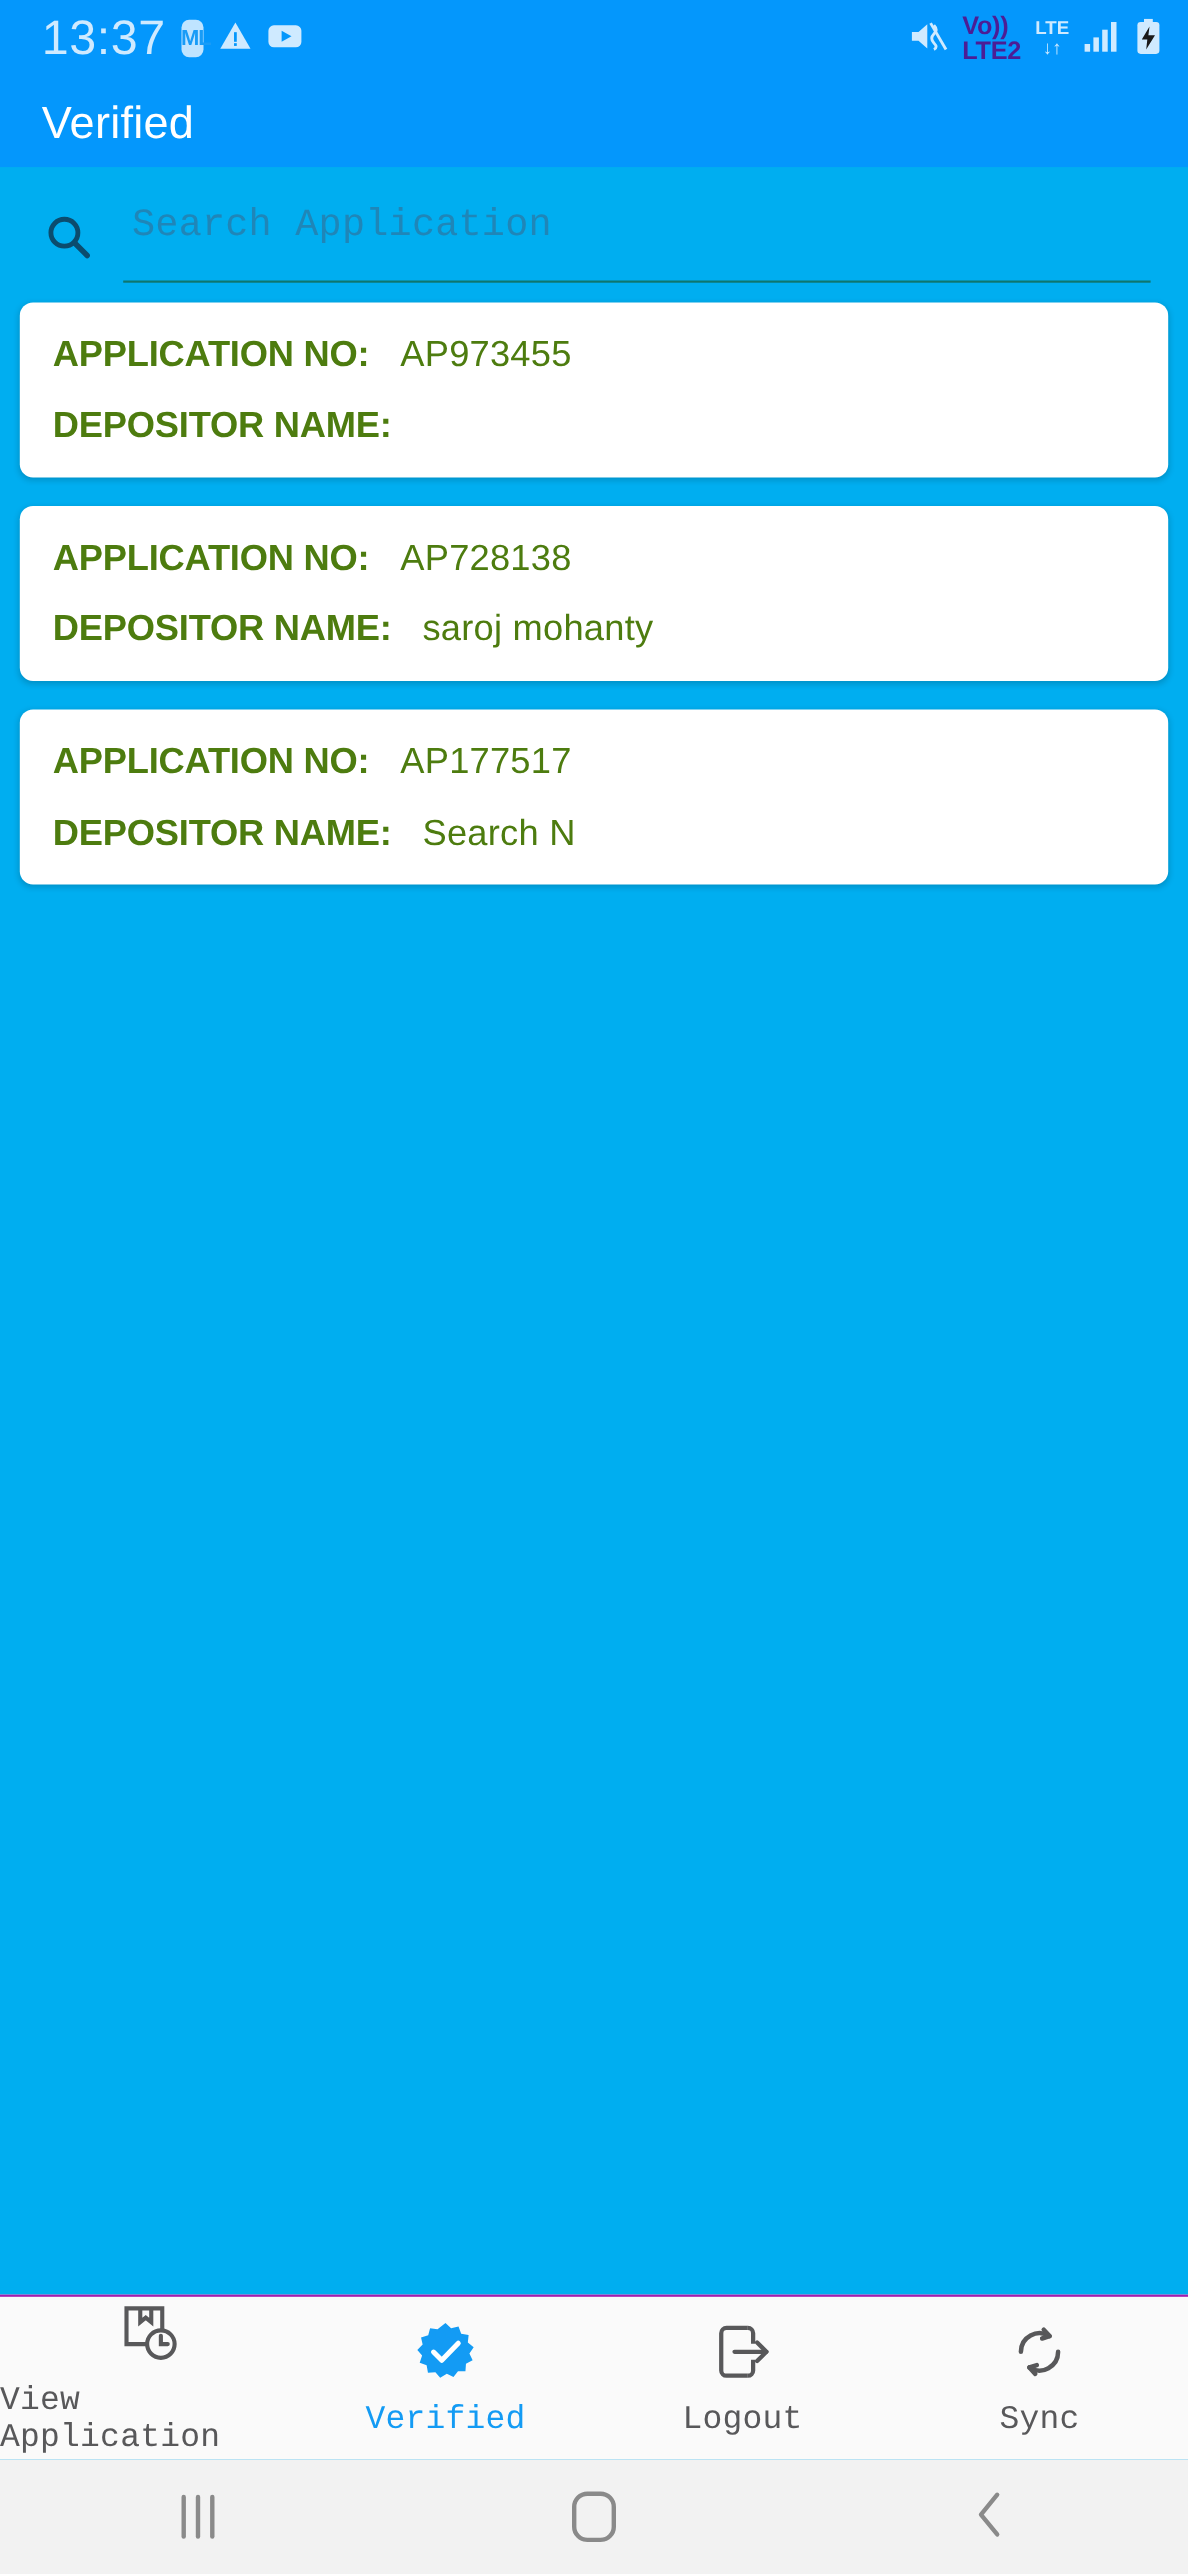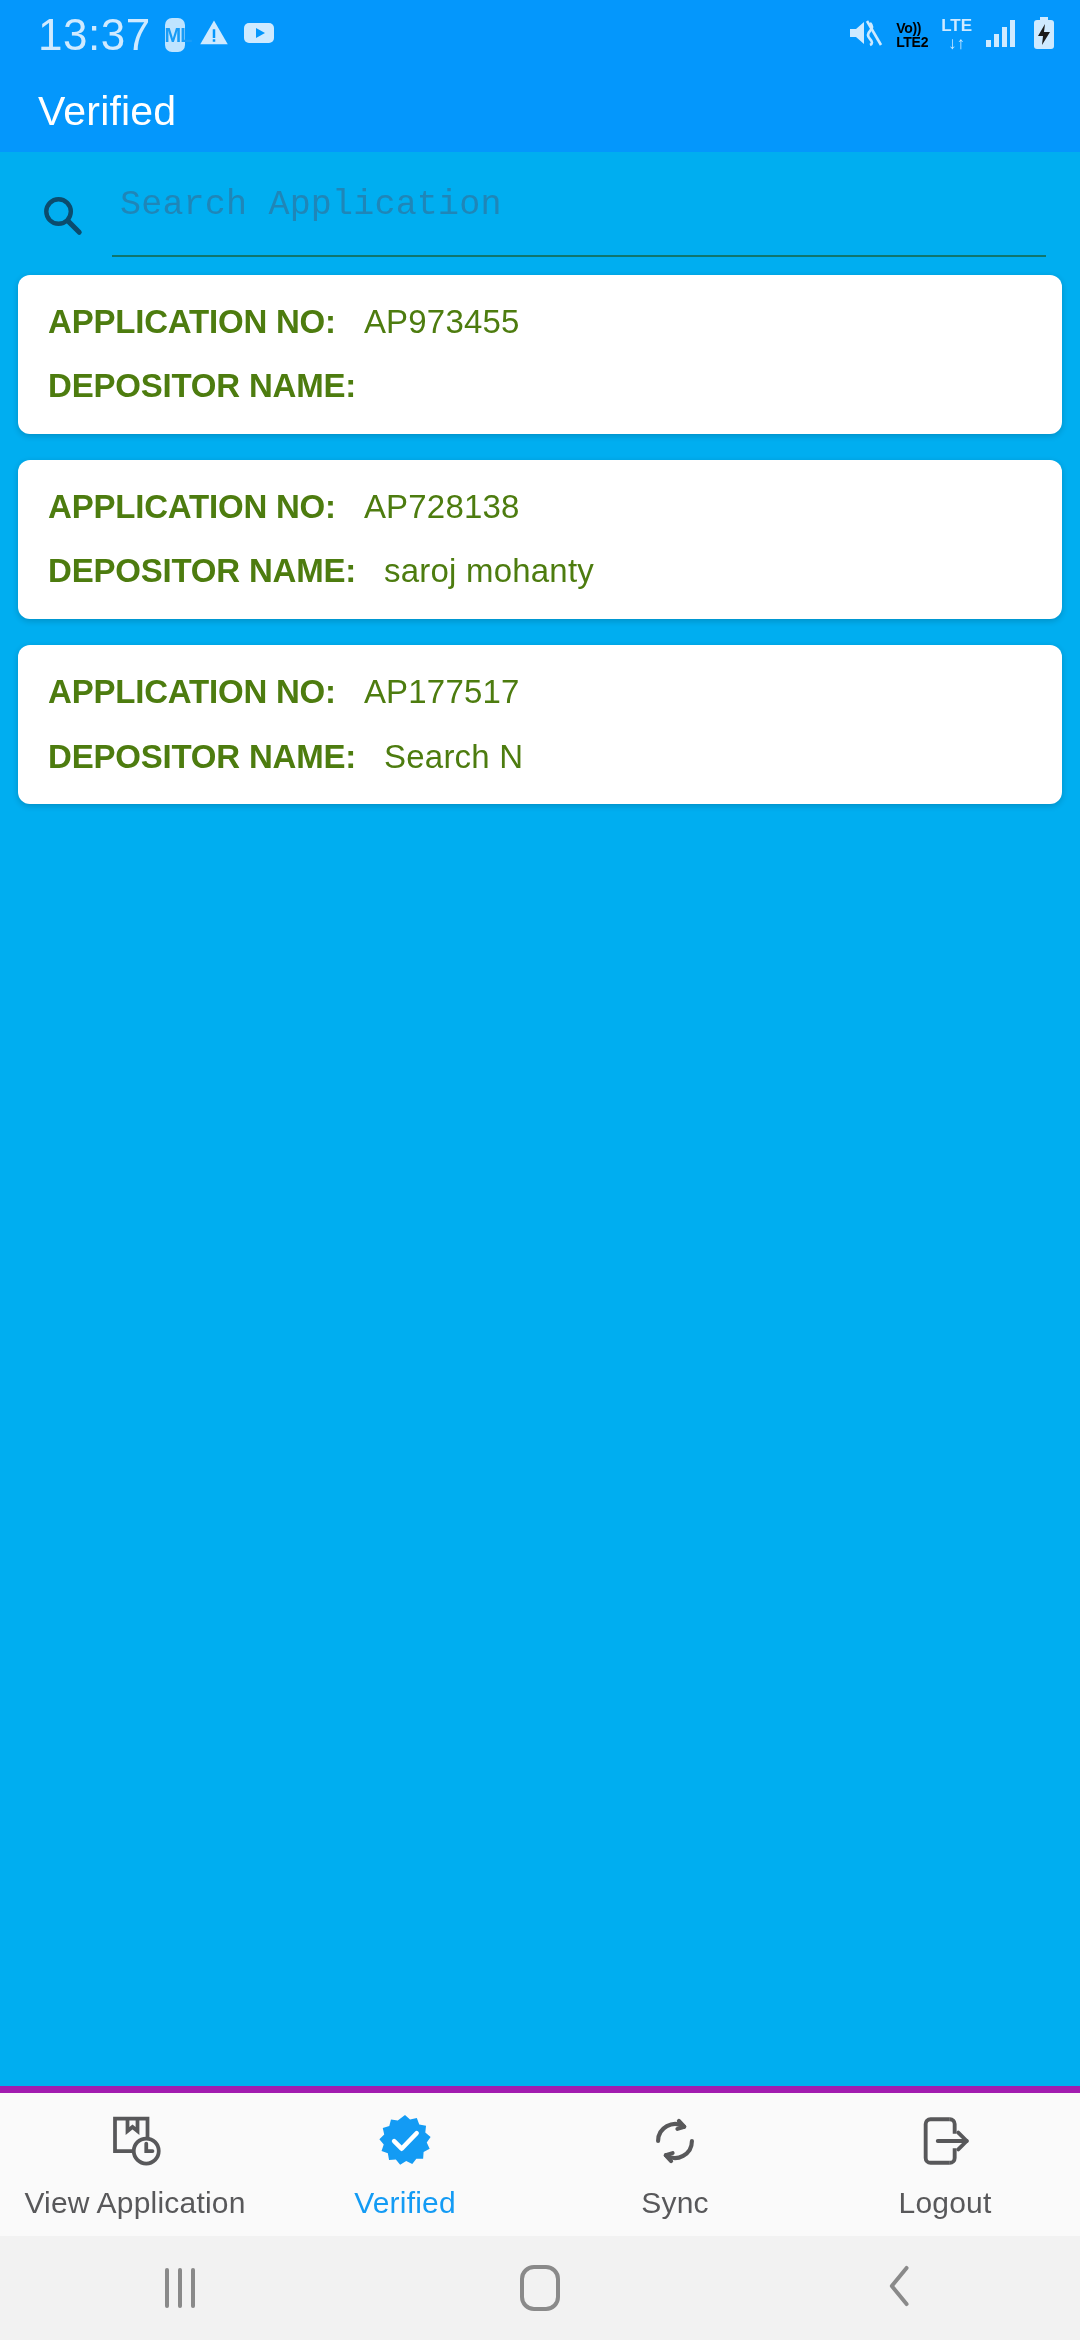--- a/index.html
+++ b/index.html
@@ -20,21 +20,21 @@
   .sb-left { display:flex; align-items:center; gap:14px; }
   .sb-time { font-size:44px; font-weight:400; letter-spacing:.5px; color:#CFEAFF; }
   .sb-right { display:flex; align-items:center; gap:13px; }
   .ic { display:block; }
   .ml-icon {
     width:20px; height:34px; border-radius:7px;
     background:#BFE4FF; color:#189CF7;
     font-size:20px; font-weight:bold; line-height:34px; text-align:center;
     letter-spacing:-1px; font-family:"Liberation Sans", sans-serif;
   }
-  .volte-stack { display:flex; flex-direction:column; line-height:1; font-size:14px; font-weight:bold; color:#000000; }
+  .volte-stack { display:flex; flex-direction:column; line-height:1; font-size:23px; font-weight:bold; color:#4c1d95; }
   .volte-stack span { display:block; letter-spacing:-.3px; }
   .lte-stack { display:flex; flex-direction:column; line-height:1.05; align-items:center; font-size:17px; font-weight:bold; color:#CFEAFF; }
 
   
   .appbar {
     flex:0 0 82px; background:#0497FC;
     display:flex; align-items:center; padding:0 38px;
   }
   .appbar-title { font-size:41px; color:#FFFFFF; font-weight:400; letter-spacing:.2px; }
 
@@ -53,21 +53,21 @@
     box-shadow:0 2px 6px rgba(0,0,0,0.18);
   }
   .card-line { font-size:33px; color:#4d7c0f; line-height:1.05; display:flex; align-items:baseline; }
   .card-line + .card-line { margin-top:30px; }
   .lbl { font-weight:bold; letter-spacing:-.2px; white-space:nowrap; }
   .val { font-weight:400; margin-left:28px; letter-spacing:.2px; }
 
   
   .bottomnav {
     flex:0 0 150px; background:#FAFAFA;
-    display:flex; align-items:center; border-top:7px solid #a21caf;
+    display:flex; align-items:center; border-top:2px solid #a21caf;font-family:Liberation Mono, monospace;
   }
   .navitem {
     flex:1 1 25%; display:flex; flex-direction:column;
     align-items:center; justify-content:center; gap:14px;
   }
   .navicon { height:62px; display:flex; align-items:center; justify-content:center; }
   .navlabel { font-size:30px; color:#58585A; letter-spacing:.2px; }
   .navitem.active .navlabel { color:#139BF4; }
 
   
@@ -212,39 +212,39 @@
           <path d="M12 1.2 L14.1 3.1 L16.9 2.5 L17.9 5.2 L20.7 5.7 L20.4 8.5 L22.6 10.3 L21 12.6 L22.2 15.2 L19.7 16.5 L19.5 19.3 L16.7 19.3 L15 21.5 L12.5 20.3 L10 21.8 L8.2 19.7 L5.4 19.9 L4.9 17.1 L2.3 16.1 L3.2 13.4 L1.4 11.3 L3.4 9.3 L2.8 6.6 L5.5 5.8 L6.2 3.1 L9 3.5 Z" fill="#139BF4"></path>
           <path d="M7.5 12.1 L10.6 15.2 L16.8 8.8" stroke="#FFFFFF" stroke-width="1.9" fill="none" stroke-linecap="round" stroke-linejoin="round"></path>
         </svg>
       </span>
       <span class="navlabel">Verified</span>
     </div>
 
     <div class="navitem">
       <span class="navicon">
         <svg width="58" height="58" viewBox="0 0 24 24">
+          <path d="M14 3 H6 A2 2 0 0 0 4 5 V19 A2 2 0 0 0 6 21 H14" stroke="#58585A" stroke-width="1.6" fill="none" stroke-linejoin="round"></path>
+          <path d="M14 3 A2 2 0 0 1 16 5 V9 M16 15 V19 A2 2 0 0 1 14 21" stroke="#58585A" stroke-width="1.6" fill="none"></path>
+          <path d="M9 12 H21" stroke="#58585A" stroke-width="1.6" stroke-linecap="round"></path>
+          <path d="M17.5 8.5 L21 12 L17.5 15.5" stroke="#58585A" stroke-width="1.6" fill="none" stroke-linecap="round" stroke-linejoin="round"></path>
+        </svg>
+      </span>
+      <span class="navlabel">Logout</span>
+    </div>
+
+    <div class="navitem">
+      <span class="navicon">
+        <svg width="58" height="58" viewBox="0 0 24 24">
           <path d="M19 12 A7 7 0 0 1 8.2 17.9" stroke="#58585A" stroke-width="1.7" fill="none" stroke-linecap="round"></path>
           <path d="M5 12 A7 7 0 0 1 15.8 6.1" stroke="#58585A" stroke-width="1.7" fill="none" stroke-linecap="round"></path>
           <path d="M15.8 6.1 L13.6 3.7 M15.8 6.1 L13.0 7.0" stroke="#58585A" stroke-width="1.7" fill="none" stroke-linecap="round"></path>
           <path d="M8.2 17.9 L10.4 20.3 M8.2 17.9 L11.0 17.0" stroke="#58585A" stroke-width="1.7" fill="none" stroke-linecap="round"></path>
         </svg>
       </span>
       <span class="navlabel">Sync</span>
-    </div>
-
-    <div class="navitem">
-      <span class="navicon">
-        <svg width="58" height="58" viewBox="0 0 24 24">
-          <path d="M14 3 H6 A2 2 0 0 0 4 5 V19 A2 2 0 0 0 6 21 H14" stroke="#58585A" stroke-width="1.6" fill="none" stroke-linejoin="round"></path>
-          <path d="M14 3 A2 2 0 0 1 16 5 V9 M16 15 V19 A2 2 0 0 1 14 21" stroke="#58585A" stroke-width="1.6" fill="none"></path>
-          <path d="M9 12 H21" stroke="#58585A" stroke-width="1.6" stroke-linecap="round"></path>
-          <path d="M17.5 8.5 L21 12 L17.5 15.5" stroke="#58585A" stroke-width="1.6" fill="none" stroke-linecap="round" stroke-linejoin="round"></path>
-        </svg>
-      </span>
-      <span class="navlabel">Logout</span>
     </div>
 
   </div>
 
   <div class="sysnav">
     <div class="sysbtn">
       <span class="recents-bars">
           <i></i>
           <i></i>
           <i></i>

